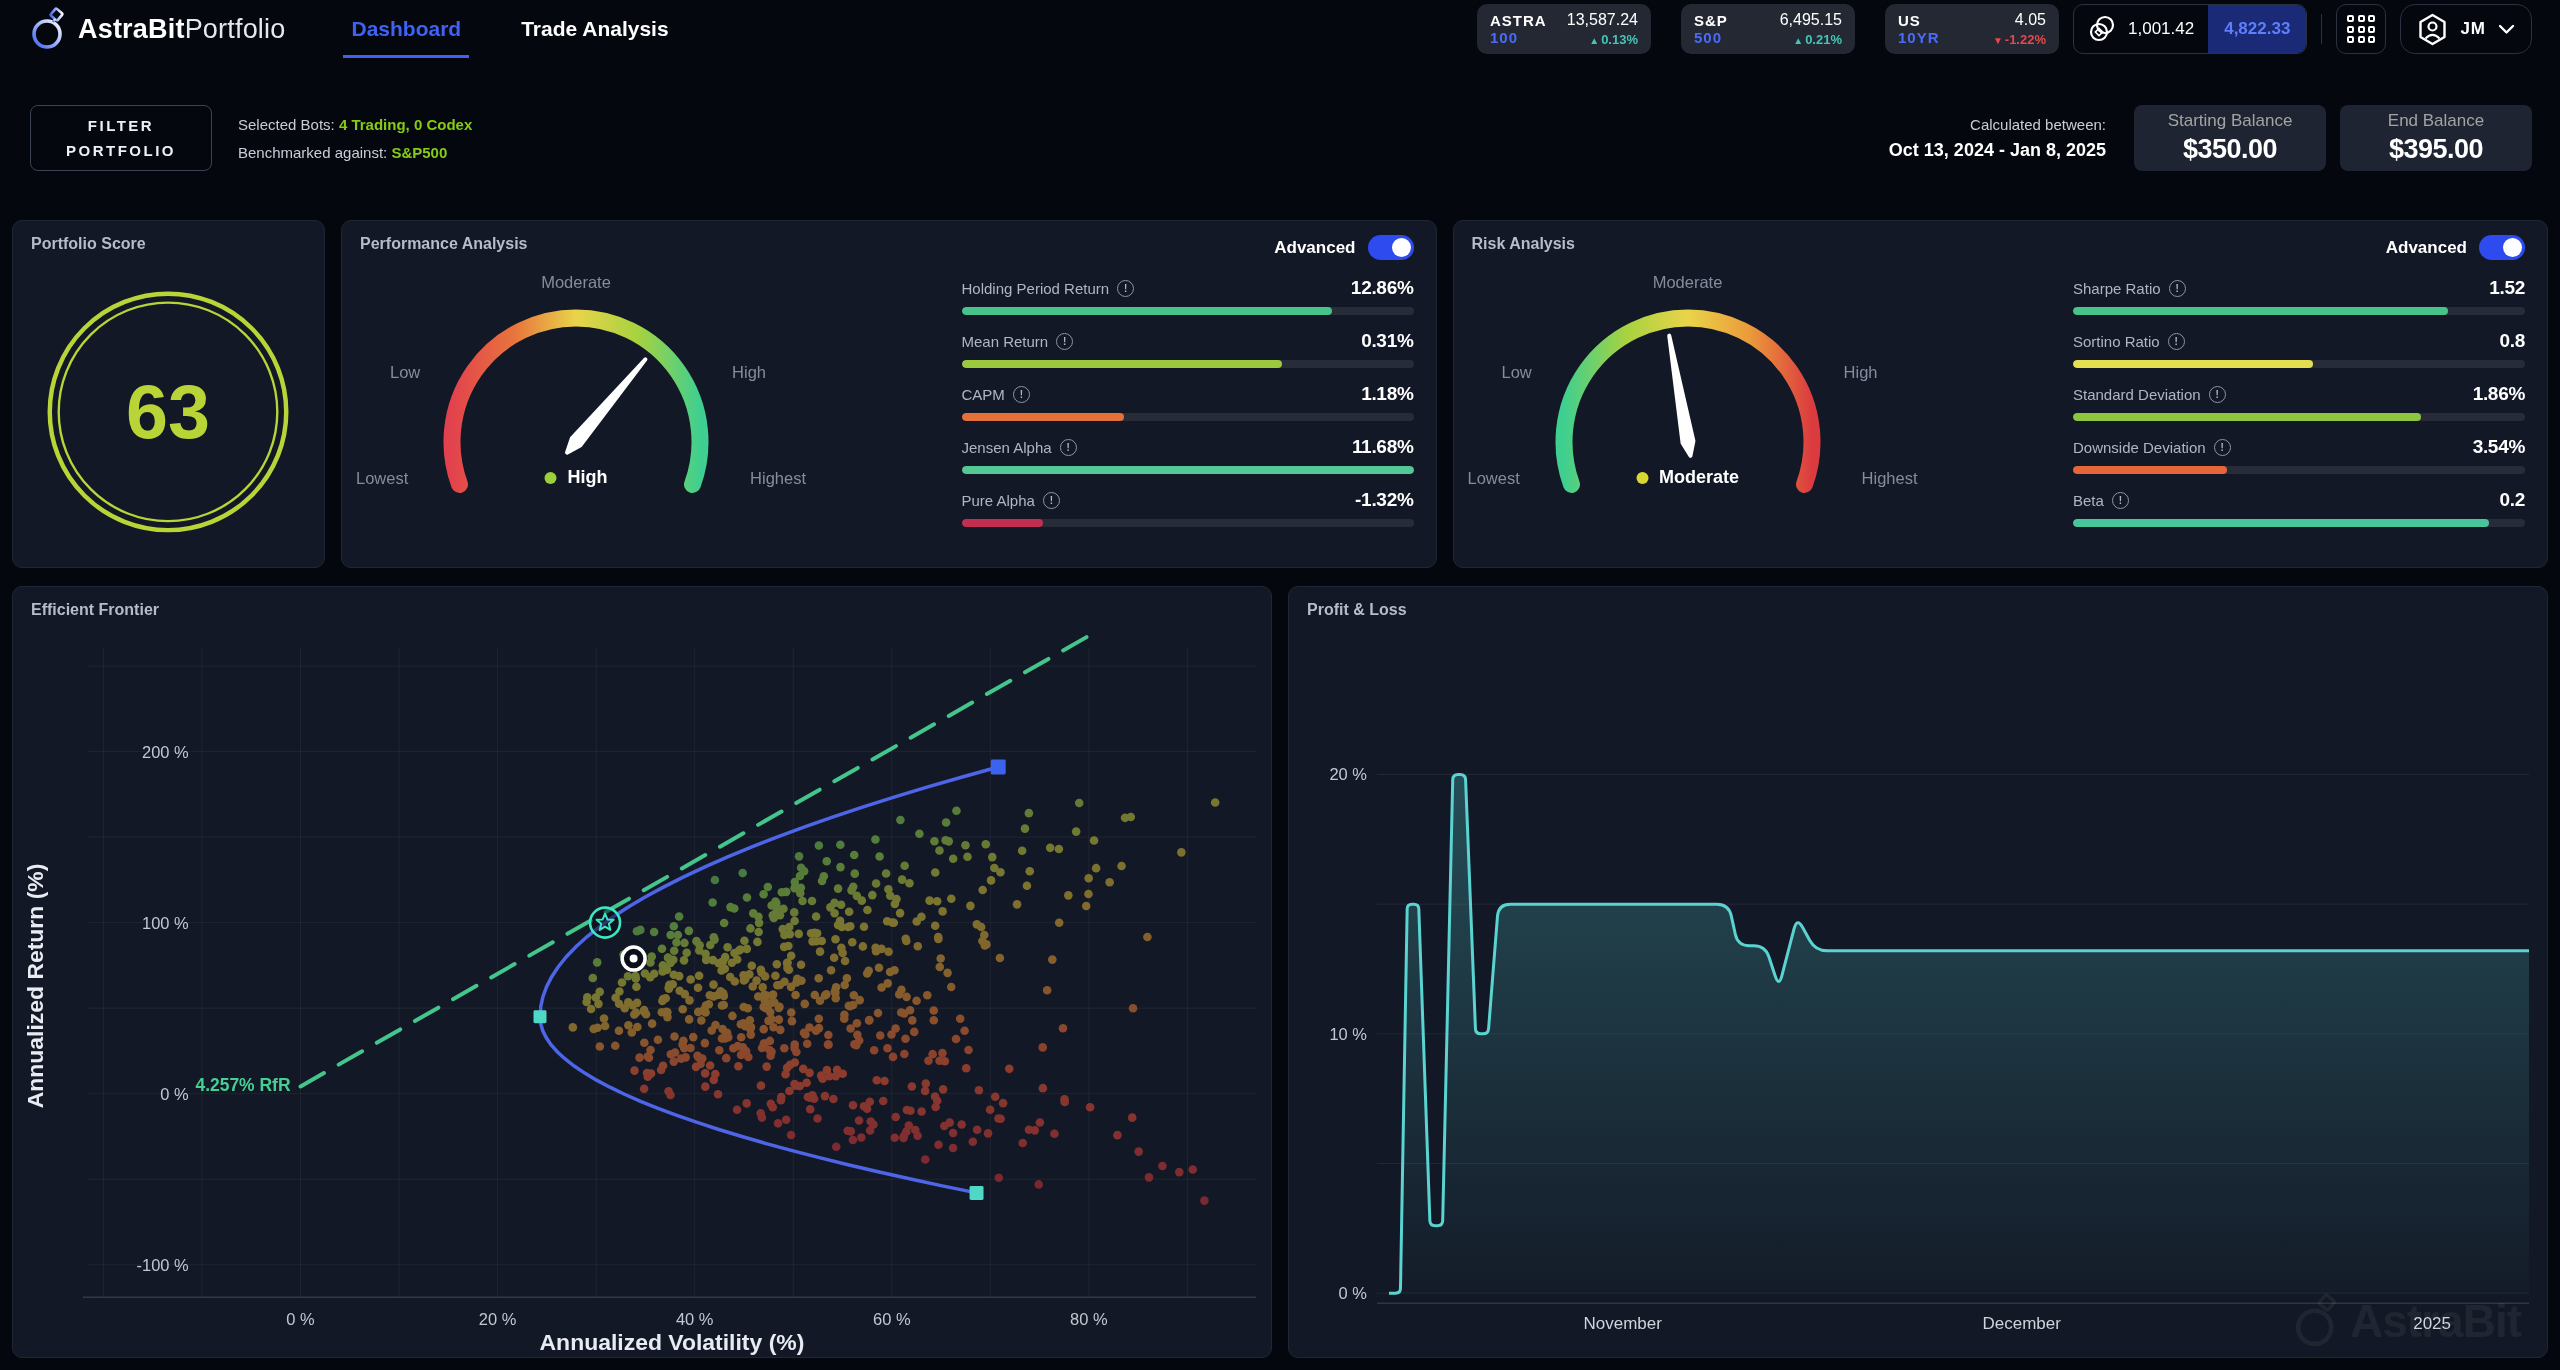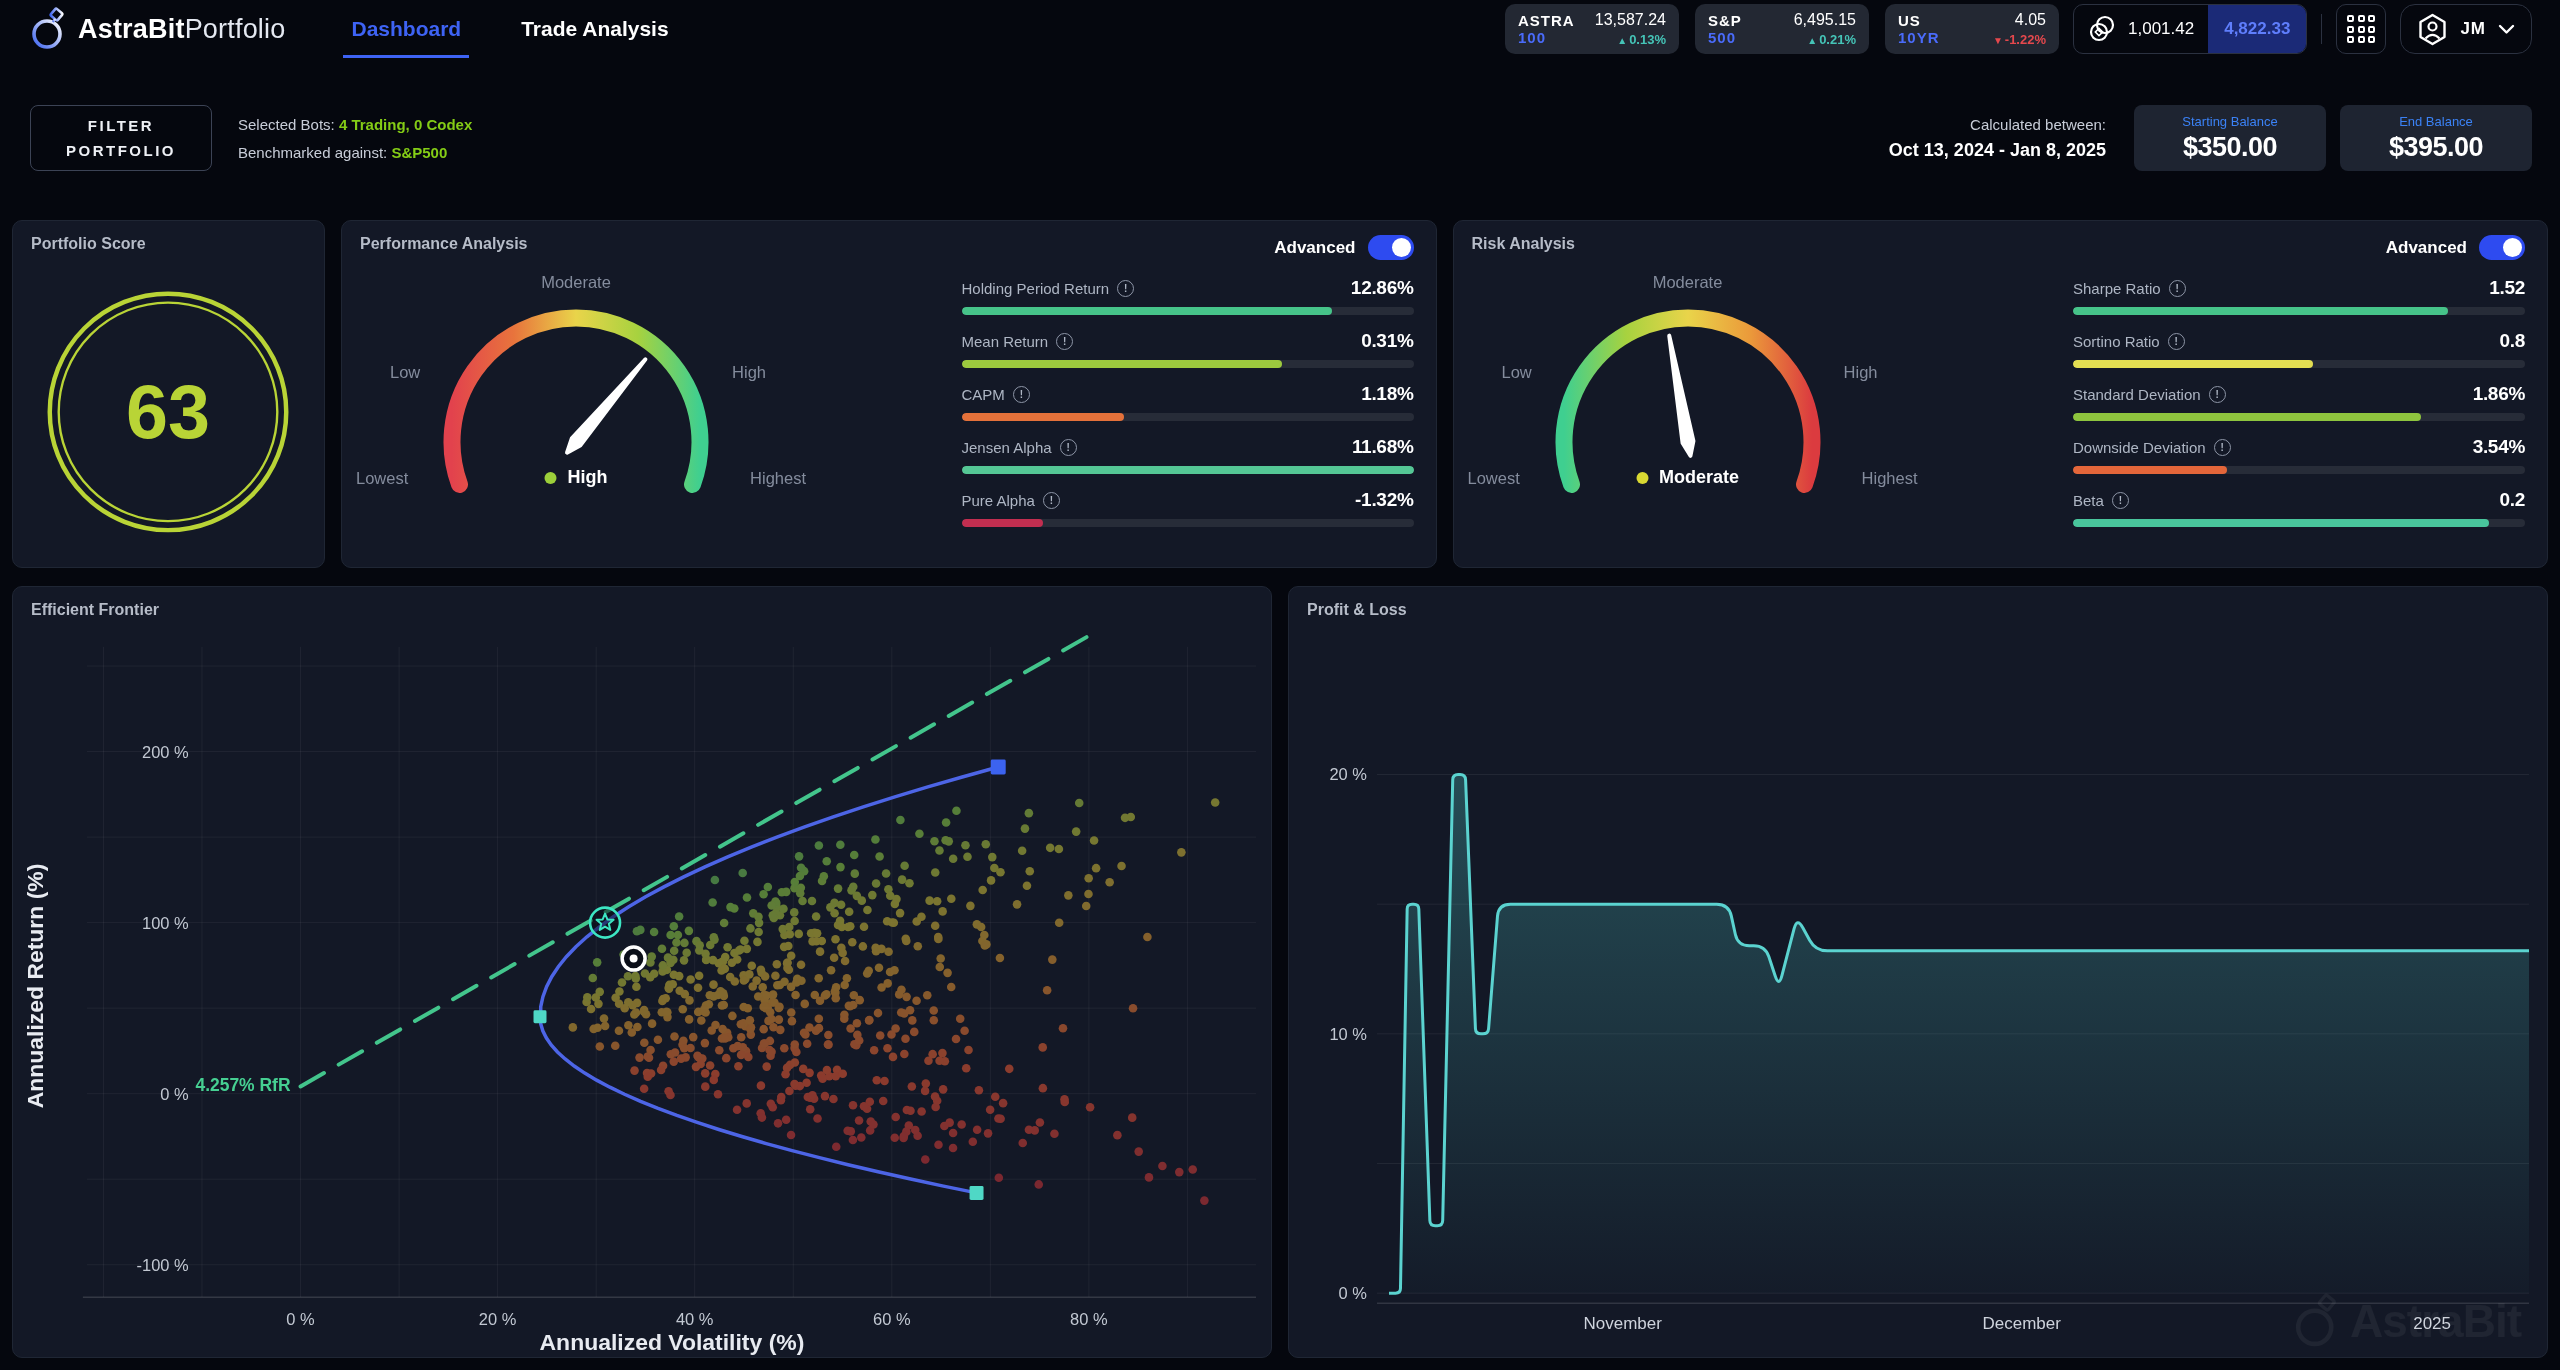--- a/index.html
+++ b/index.html
@@ -40,21 +40,21 @@
   .filterbar { position:absolute; top:104px; left:30px; right:28px; height:68px; display:flex; align-items:center; }
   .filter-btn { width:182px; height:66px; border:1.5px solid #3c4355; border-radius:8px; background:transparent; color:#eef0f5;
     font-family:inherit; font-size:15px; font-weight:800; letter-spacing:2.5px; line-height:1.7; cursor:pointer; }
   .sel-col { margin-left:26px; font-size:15px; color:#c8cdd8; }
   .sel-col .row + .row { margin-top:11px; }
   .sel-col b { color:#84cc16; font-weight:800; }
   .calc-col { margin-left:auto; text-align:right; margin-right:14px; }
   .calc-label { font-size:15px; color:#c8cdd8; }
   .calc-value { font-size:18px; font-weight:800; color:#fff; margin-top:7px; }
   .bal-card { width:192px; height:66px; background:#1e2431; border-radius:8px; display:flex; flex-direction:column; align-items:center; justify-content:center; margin-left:14px; }
-  .bal-label { font-size:13px; color:#3b82f6; }
+  .bal-label { font-size:17px; color:#a3a3a3; }
   .bal-value { font-size:27px; font-weight:800; color:#fff; margin-top:3px; letter-spacing:-.5px; }
   
   .row1 { position:absolute; top:220px; left:12px; right:12px; height:348px; display:flex; gap:16px; }
   .row2 { position:absolute; top:586px; left:12px; right:12px; height:772px; display:flex; gap:16px; }
   .card { background:#131826; border:1px solid #1f2634; border-radius:10px; position:relative; overflow:hidden; }
   .card-title { position:absolute; top:14px; left:18px; font-size:16px; font-weight:700; color:#b6bcc8; z-index:3; }
   .w-score { width:313px; } .w-assets { width:303px; } .grow { flex:1; }
   .fillsvg { position:absolute; inset:0; width:100%; height:100%; }
   
   .gauge-wrap { position:absolute; left:14px; top:36px; width:440px; height:290px; }
@@ -100,21 +100,21 @@
       <rect x="24" y="3" width="9" height="9" rx="1.5" transform="rotate(40 28.5 7.5)" fill="none" stroke="url(#logog)" stroke-width="2.6"></rect>
       <line x1="25" y1="15" x2="27" y2="12" stroke="url(#logog)" stroke-width="2.4"></line>
     </svg>
     <span class="brand-text"><b class="brand-bold">AstraBit</b><span class="brand-light">Portfolio</span></span>
   </div>
   <div class="nav">
       <div class="nav-item active">Dashboard</div>
       <div class="nav-item">Trade Analysis</div>
     </div>
   <div class="top-right">
-    <div style="display:flex;gap:16px;">
+    <div style="display:flex;gap:30px;">
         <div class="ticker">
           <div>
             <div class="tk-l1">ASTRA</div>
             <div class="tk-l2">100</div>
           </div>
           <div>
             <div class="tk-val">13,587.24</div>
             <div class="tk-chg up"><span style="font-size: 10px; margin-right: 2px;">▲</span><span>0.13%</span></div>
           </div>
         </div>

